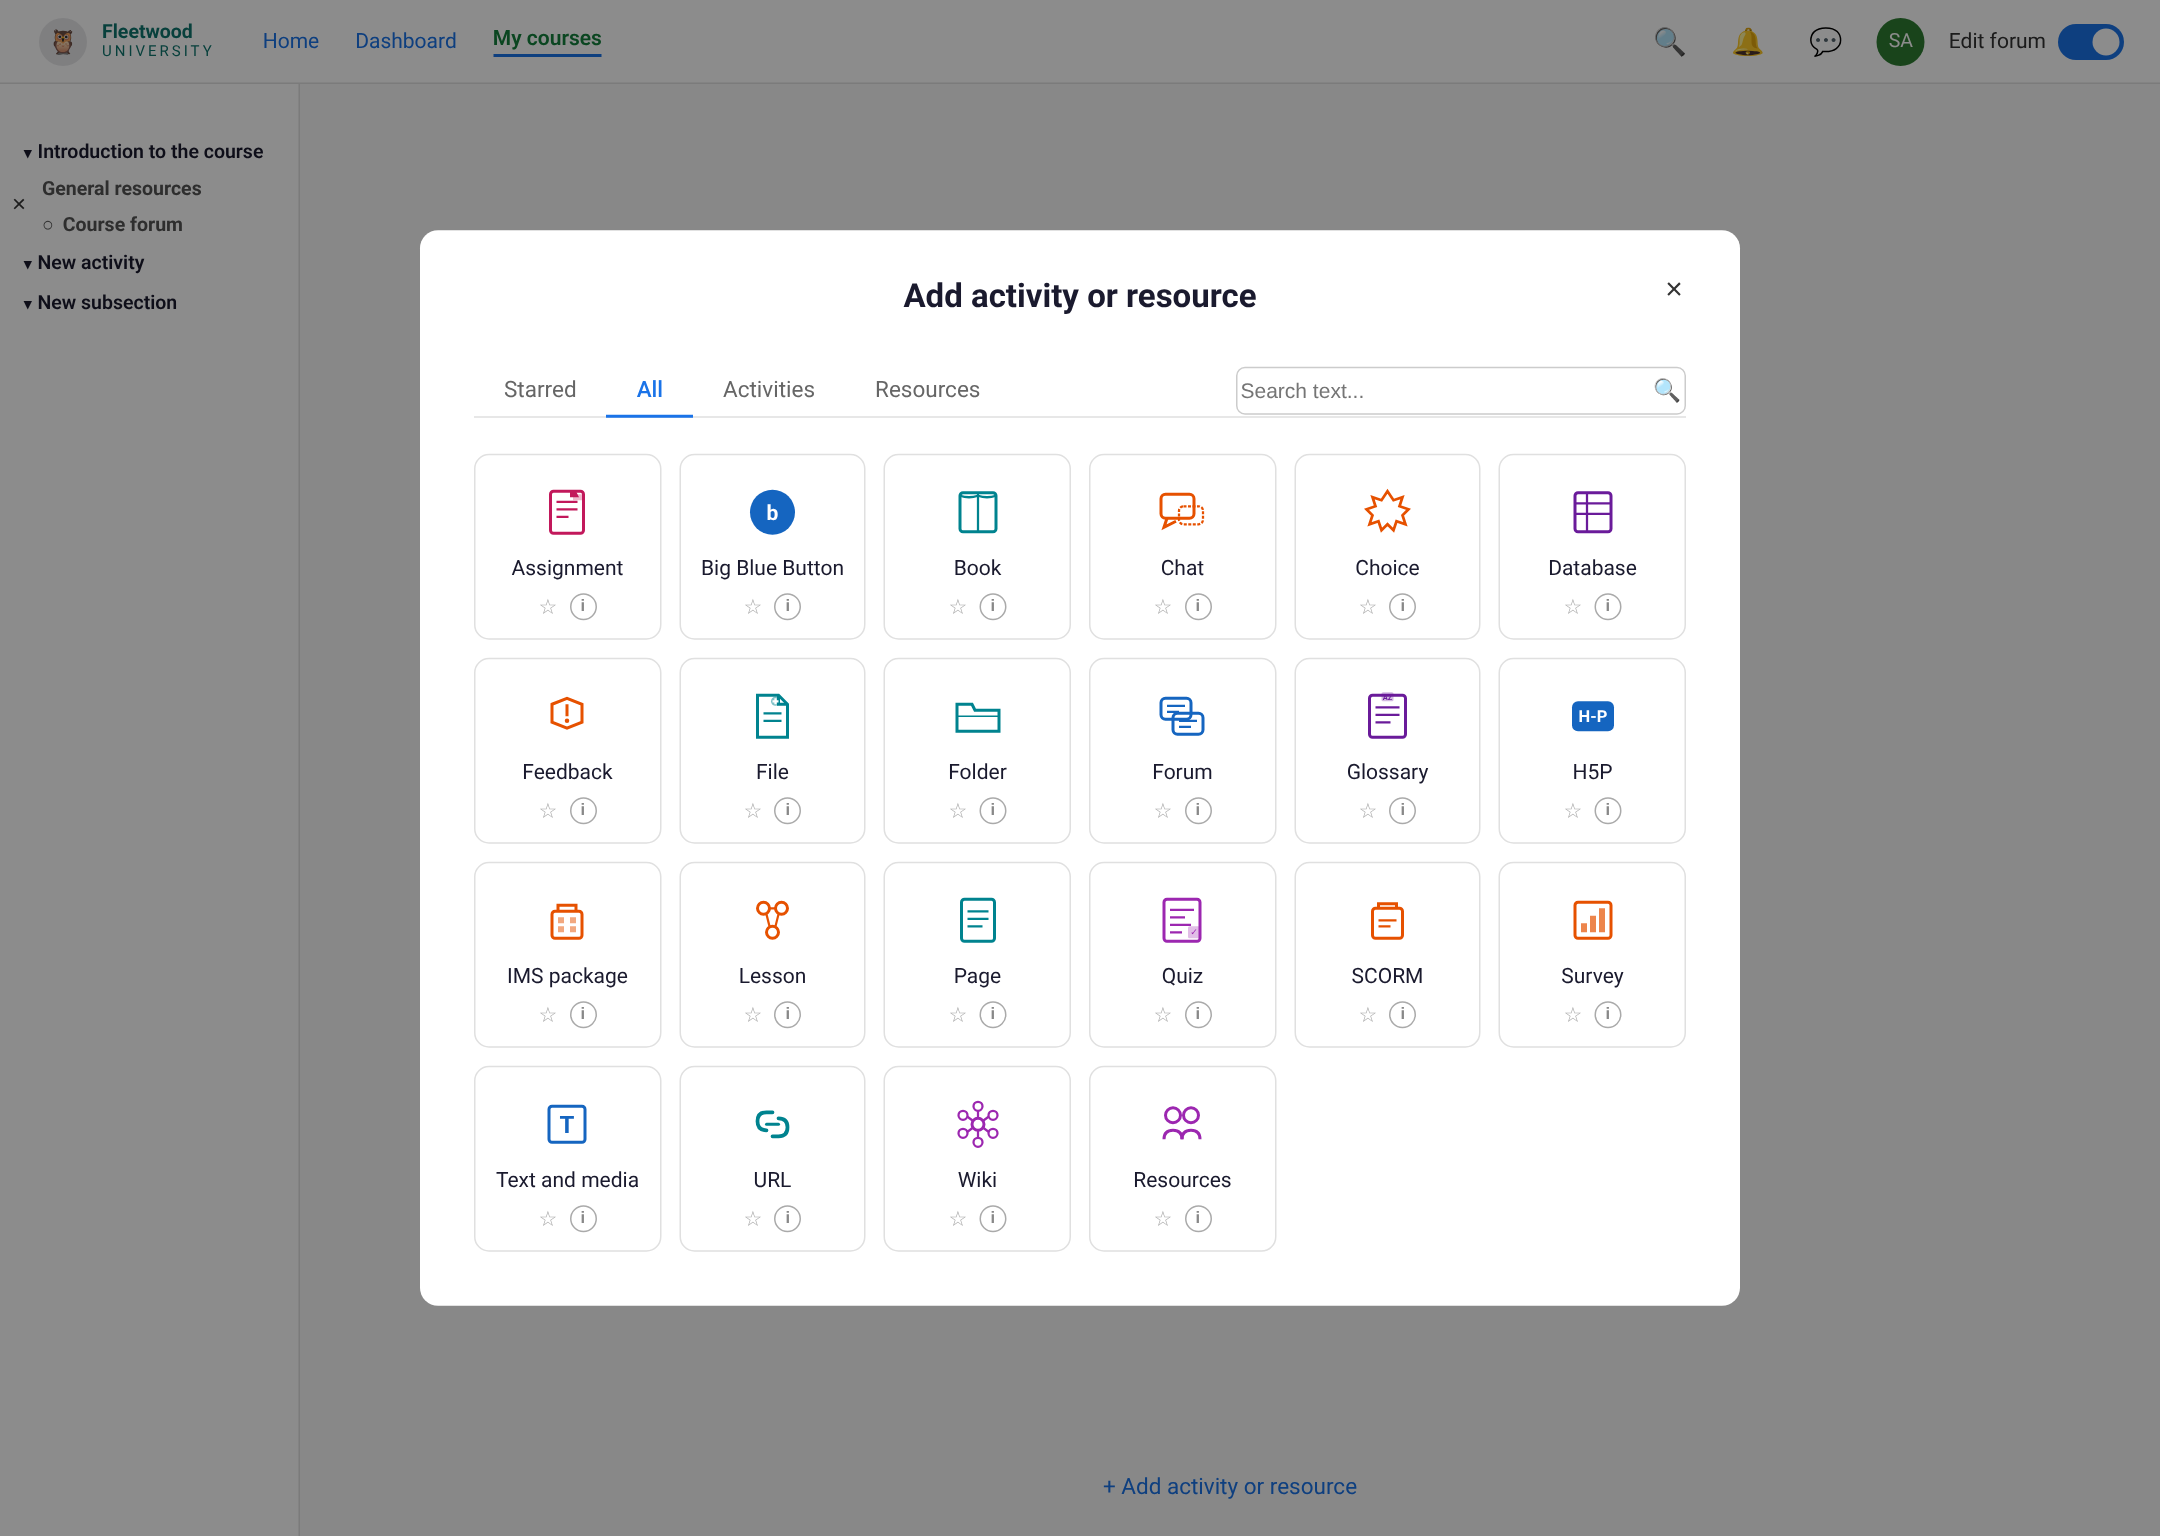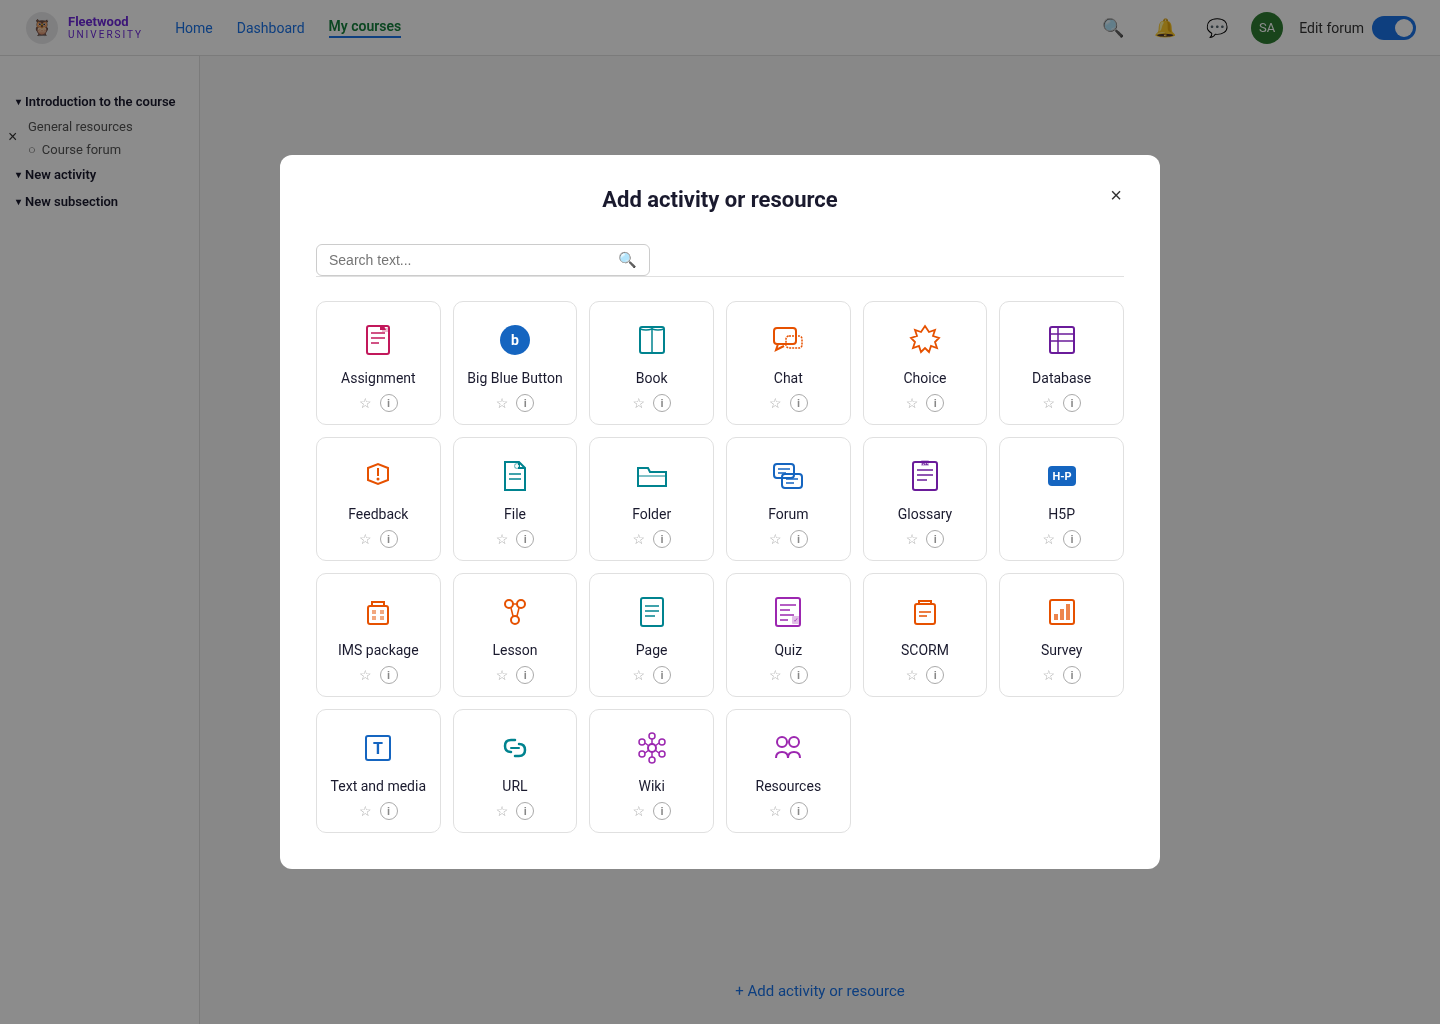--- a/index.html
+++ b/index.html
@@ -39,21 +39,21 @@
       margin-right: 32px;
     }
     .logo-icon {
       width: 36px;
       height: 36px;
     }
     .logo-text {
       font-size: 13px;
       font-weight: 700;
       line-height: 1.2;
-      color: #6d28d9;
+      color: #0f766e;
     }
     .logo-text span {
       display: block;
       font-size: 10px;
       font-weight: 400;
       letter-spacing: 2px;
     }
     .nav-links {
       display: flex;
       gap: 24px;
@@ -166,20 +166,21 @@
       padding-left: 28px;
       font-size: 13px;
       color: #555;
     }
     .sidebar-sub-item {
       padding: 4px 0;
       cursor: pointer;
       display: flex;
       align-items: center;
       gap: 6px;
+      font-weight: bold;
     }
 
     
     .main-content {
       position: absolute;
       top: 56px;
       left: 200px;
       right: 0;
       bottom: 0;
       background: #f8f8f8;
@@ -263,23 +264,23 @@
     .tab.active {
       color: #1a73e8;
       border-bottom: 2px solid #1a73e8;
       font-weight: 500;
     }
     .search-box {
       display: flex;
       align-items: center;
       border: 1px solid #ccc;
       border-radius: 6px;
-      padding: 6px 12px;
+      padding: 6px 2px;
       gap: 8px;
-      width: 334px;
+      width: 300px;
       background: #fff;
     }
     .search-input {
       border: none;
       outline: none;
       font-size: 14px;
       color: #333;
       width: 100%;
       background: transparent;
     }
@@ -414,20 +415,26 @@
 
 <div class="overlay"></div>
 
 <div class="modal">
   <div class="modal-header">
     <span>Add activity or resource</span>
     <button class="modal-close">×</button>
   </div>
 
   <div class="tabs-search-row">
+    <div class="tabs">
+      <div class="tab">Starred</div>
+      <div class="tab active">All</div>
+      <div class="tab">Activities</div>
+      <div class="tab">Resources</div>
+    </div>
     <div class="search-box">
       <input class="search-input" type="text" placeholder="Search text..." style="">
       <span class="search-icon-span">🔍</span>
     </div>
   </div>
 
   <div class="activity-grid">
 
     <div class="activity-card">
       <div class="activity-icon">

